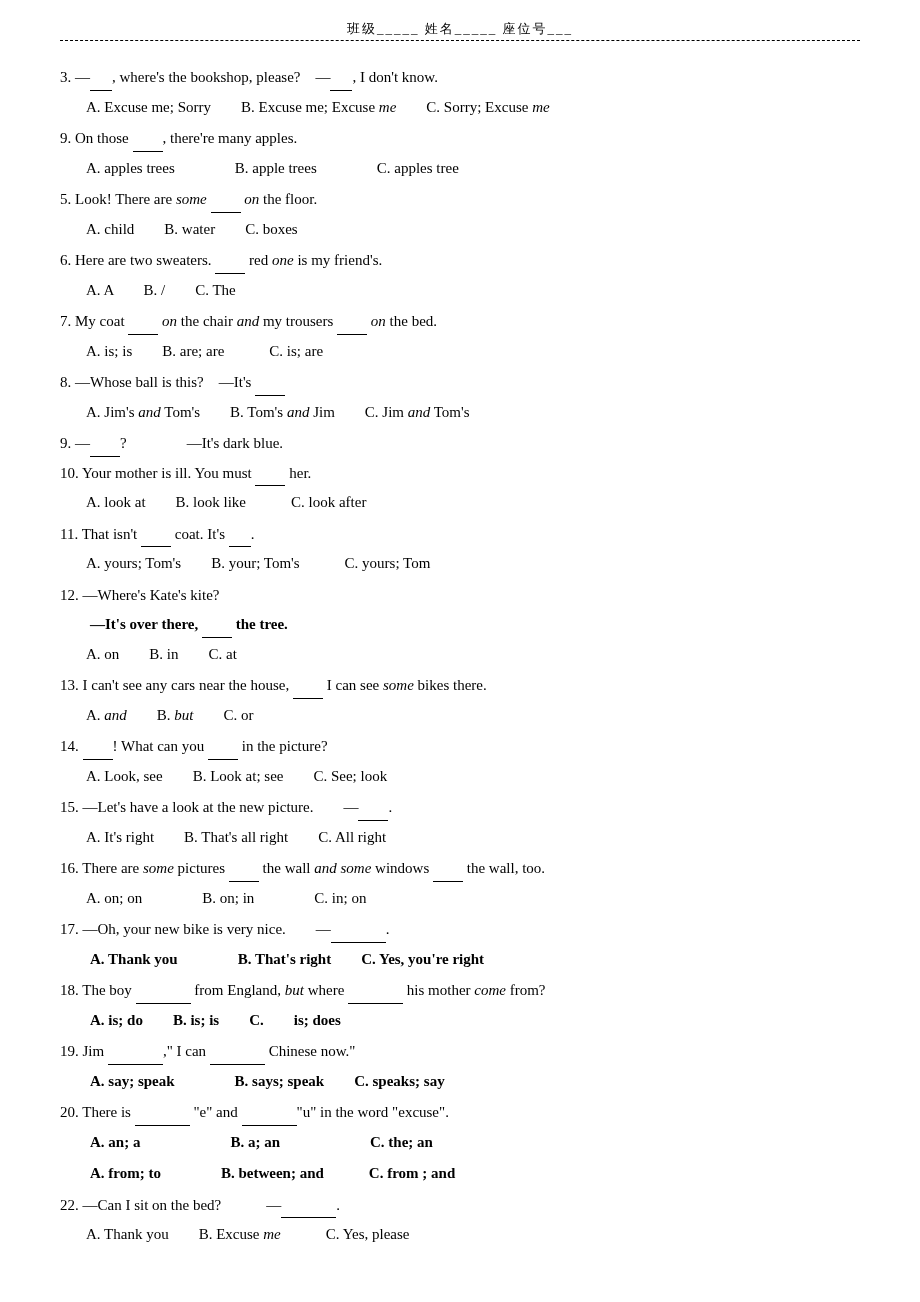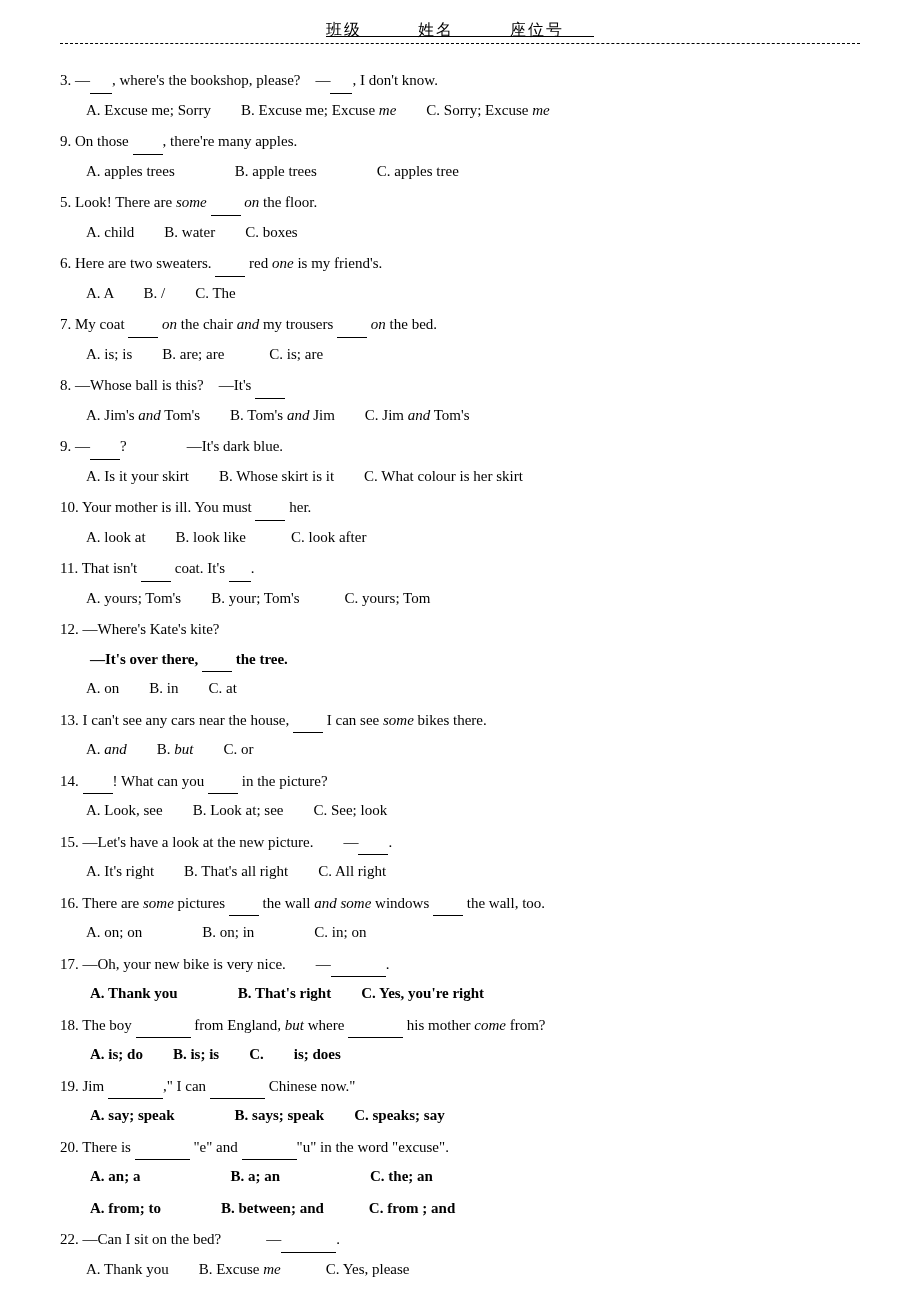--- a/index.html
+++ b/index.html
@@ -20,23 +20,22 @@
       text-align: center;
       font-size: 13px;
       margin-bottom: 24px;
       letter-spacing: 1px;
       border-bottom: 1px dashed #000;
       padding-bottom: 2px;
       display: inline-block;
       width: 100%;
     }
     .header-text {
-      font-size: 16px;
+      font-size: 13px;
       letter-spacing: 2px;
-      text-decoration: underline;
     }
     .question {
       margin-bottom: 4px;
       line-height: 1.7;
     }
     .options {
       margin-left: 26px;
       margin-bottom: 6px;
       line-height: 1.7;
     }
@@ -110,23 +109,20 @@
   <div class="question">
     <span>8. —Whose ball is this?　—It's </span><span class="blank"></span>
   </div>
   <div class="options">
     <span>A. Jim's <em>and</em> Tom's　　B. Tom's <em>and</em> Jim　　C. Jim <em>and</em> Tom's</span>
   </div>
 
   <div class="question">
     <span>9. —</span><span class="blank"></span><span>?　　　　—It's dark blue.</span>
   </div>
-  <div class="options">
-    <span>A. Is it your skirt　　B. Whose skirt is it　　C. What colour is her skirt</span>
-  </div>
 
   <div class="question">
     <span>10. Your mother is ill. You must </span><span class="blank"></span><span> her.</span>
   </div>
   <div class="options">
     <span>A. look at　　B. look like　　　C. look after</span>
   </div>
 
   <div class="question">
     <span>11. That isn't </span><span class="blank"></span><span> coat. It's </span><span class="blank blank-short"></span><span>.</span>

